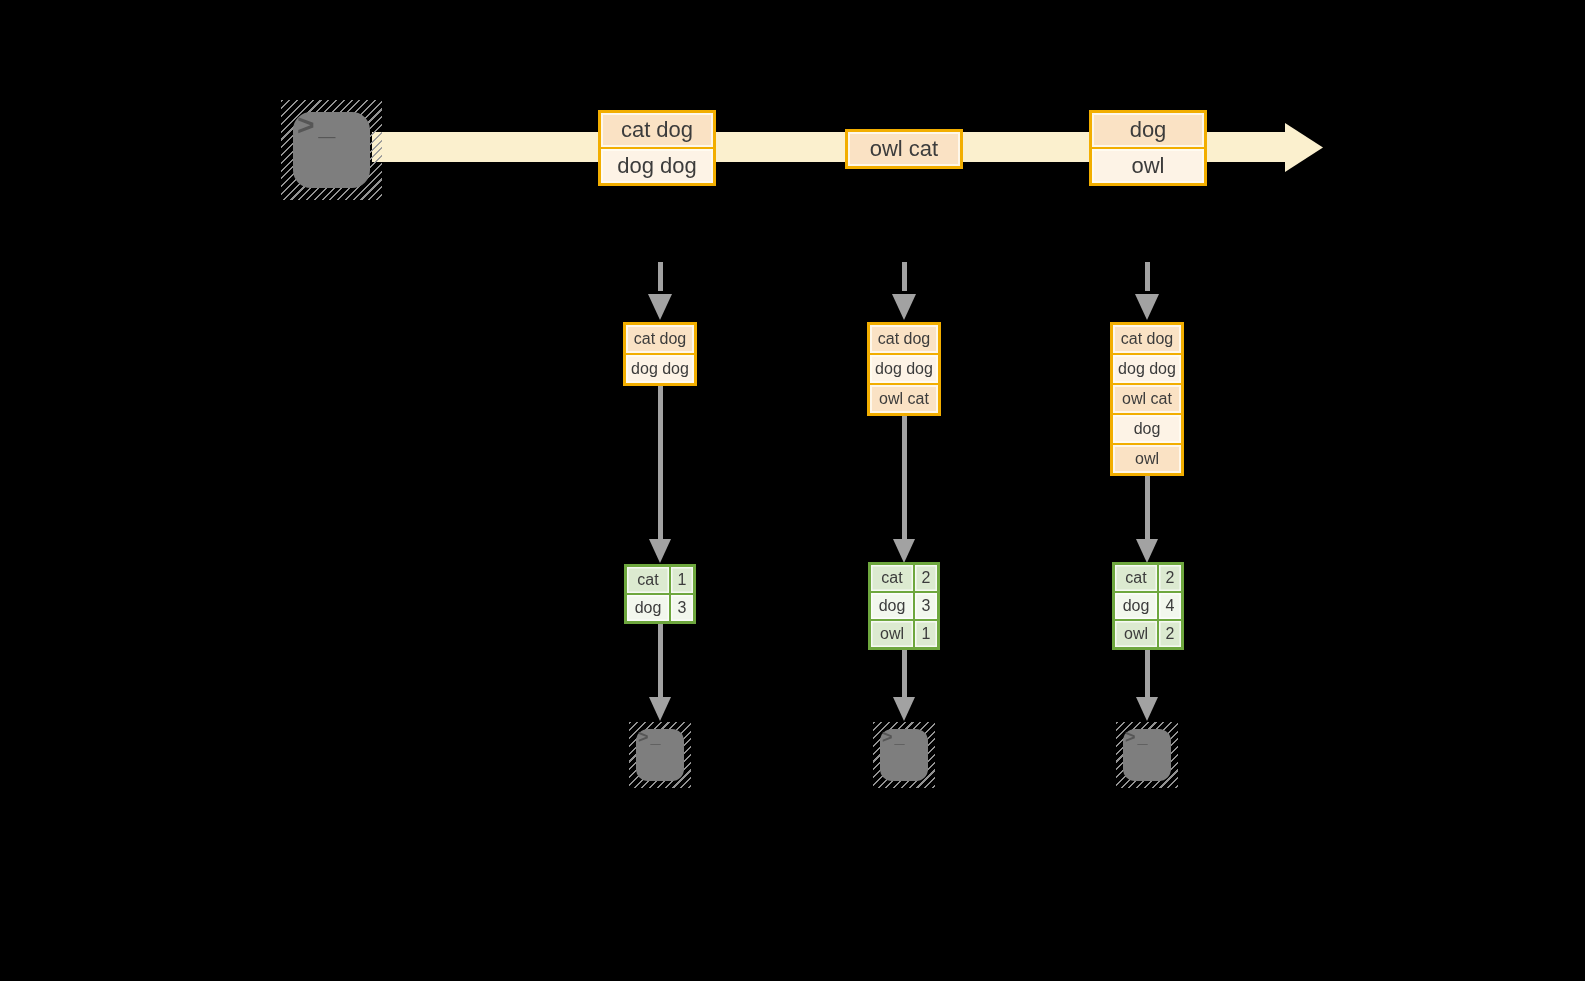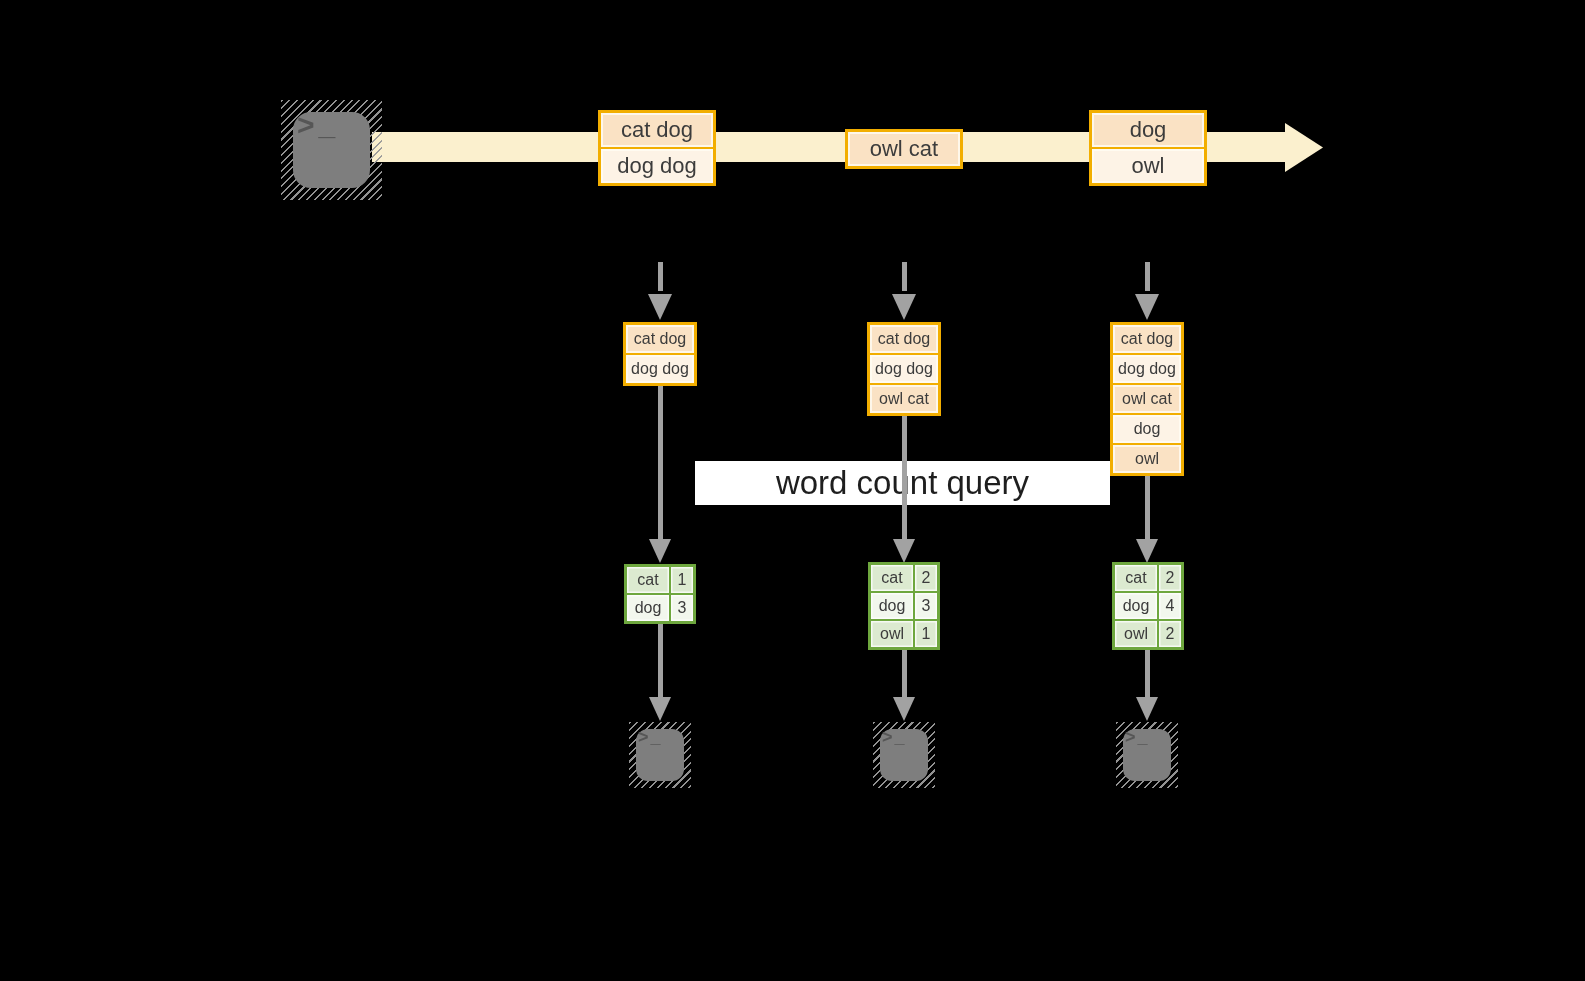--- a/index.html
+++ b/index.html
@@ -131,23 +131,20 @@
     <div class="orow">owl cat</div>
   </div>
   <div class="obox stack" style="left:1110px;top:322px;">
     <div class="orow">cat dog</div>
     <div class="orow">dog dog</div>
     <div class="orow">owl cat</div>
     <div class="orow">dog</div>
     <div class="orow">owl</div>
   </div>
 
-  <div class="qband">
-    <span>word count query</span>
-  </div>
 
   <div class="vline" style="left:658px;top:386px;height:153px;"></div>
   <div class="vhead" style="left:649px;top:539px;"></div>
   <div class="vline" style="left:902px;top:416px;height:123px;"></div>
   <div class="vhead" style="left:893px;top:539px;"></div>
   <div class="vline" style="left:1145px;top:476px;height:63px;"></div>
   <div class="vhead" style="left:1136px;top:539px;"></div>
 
   <div class="gtable" style="left:624px;top:564px;">
     <div class="gcell">cat</div>

